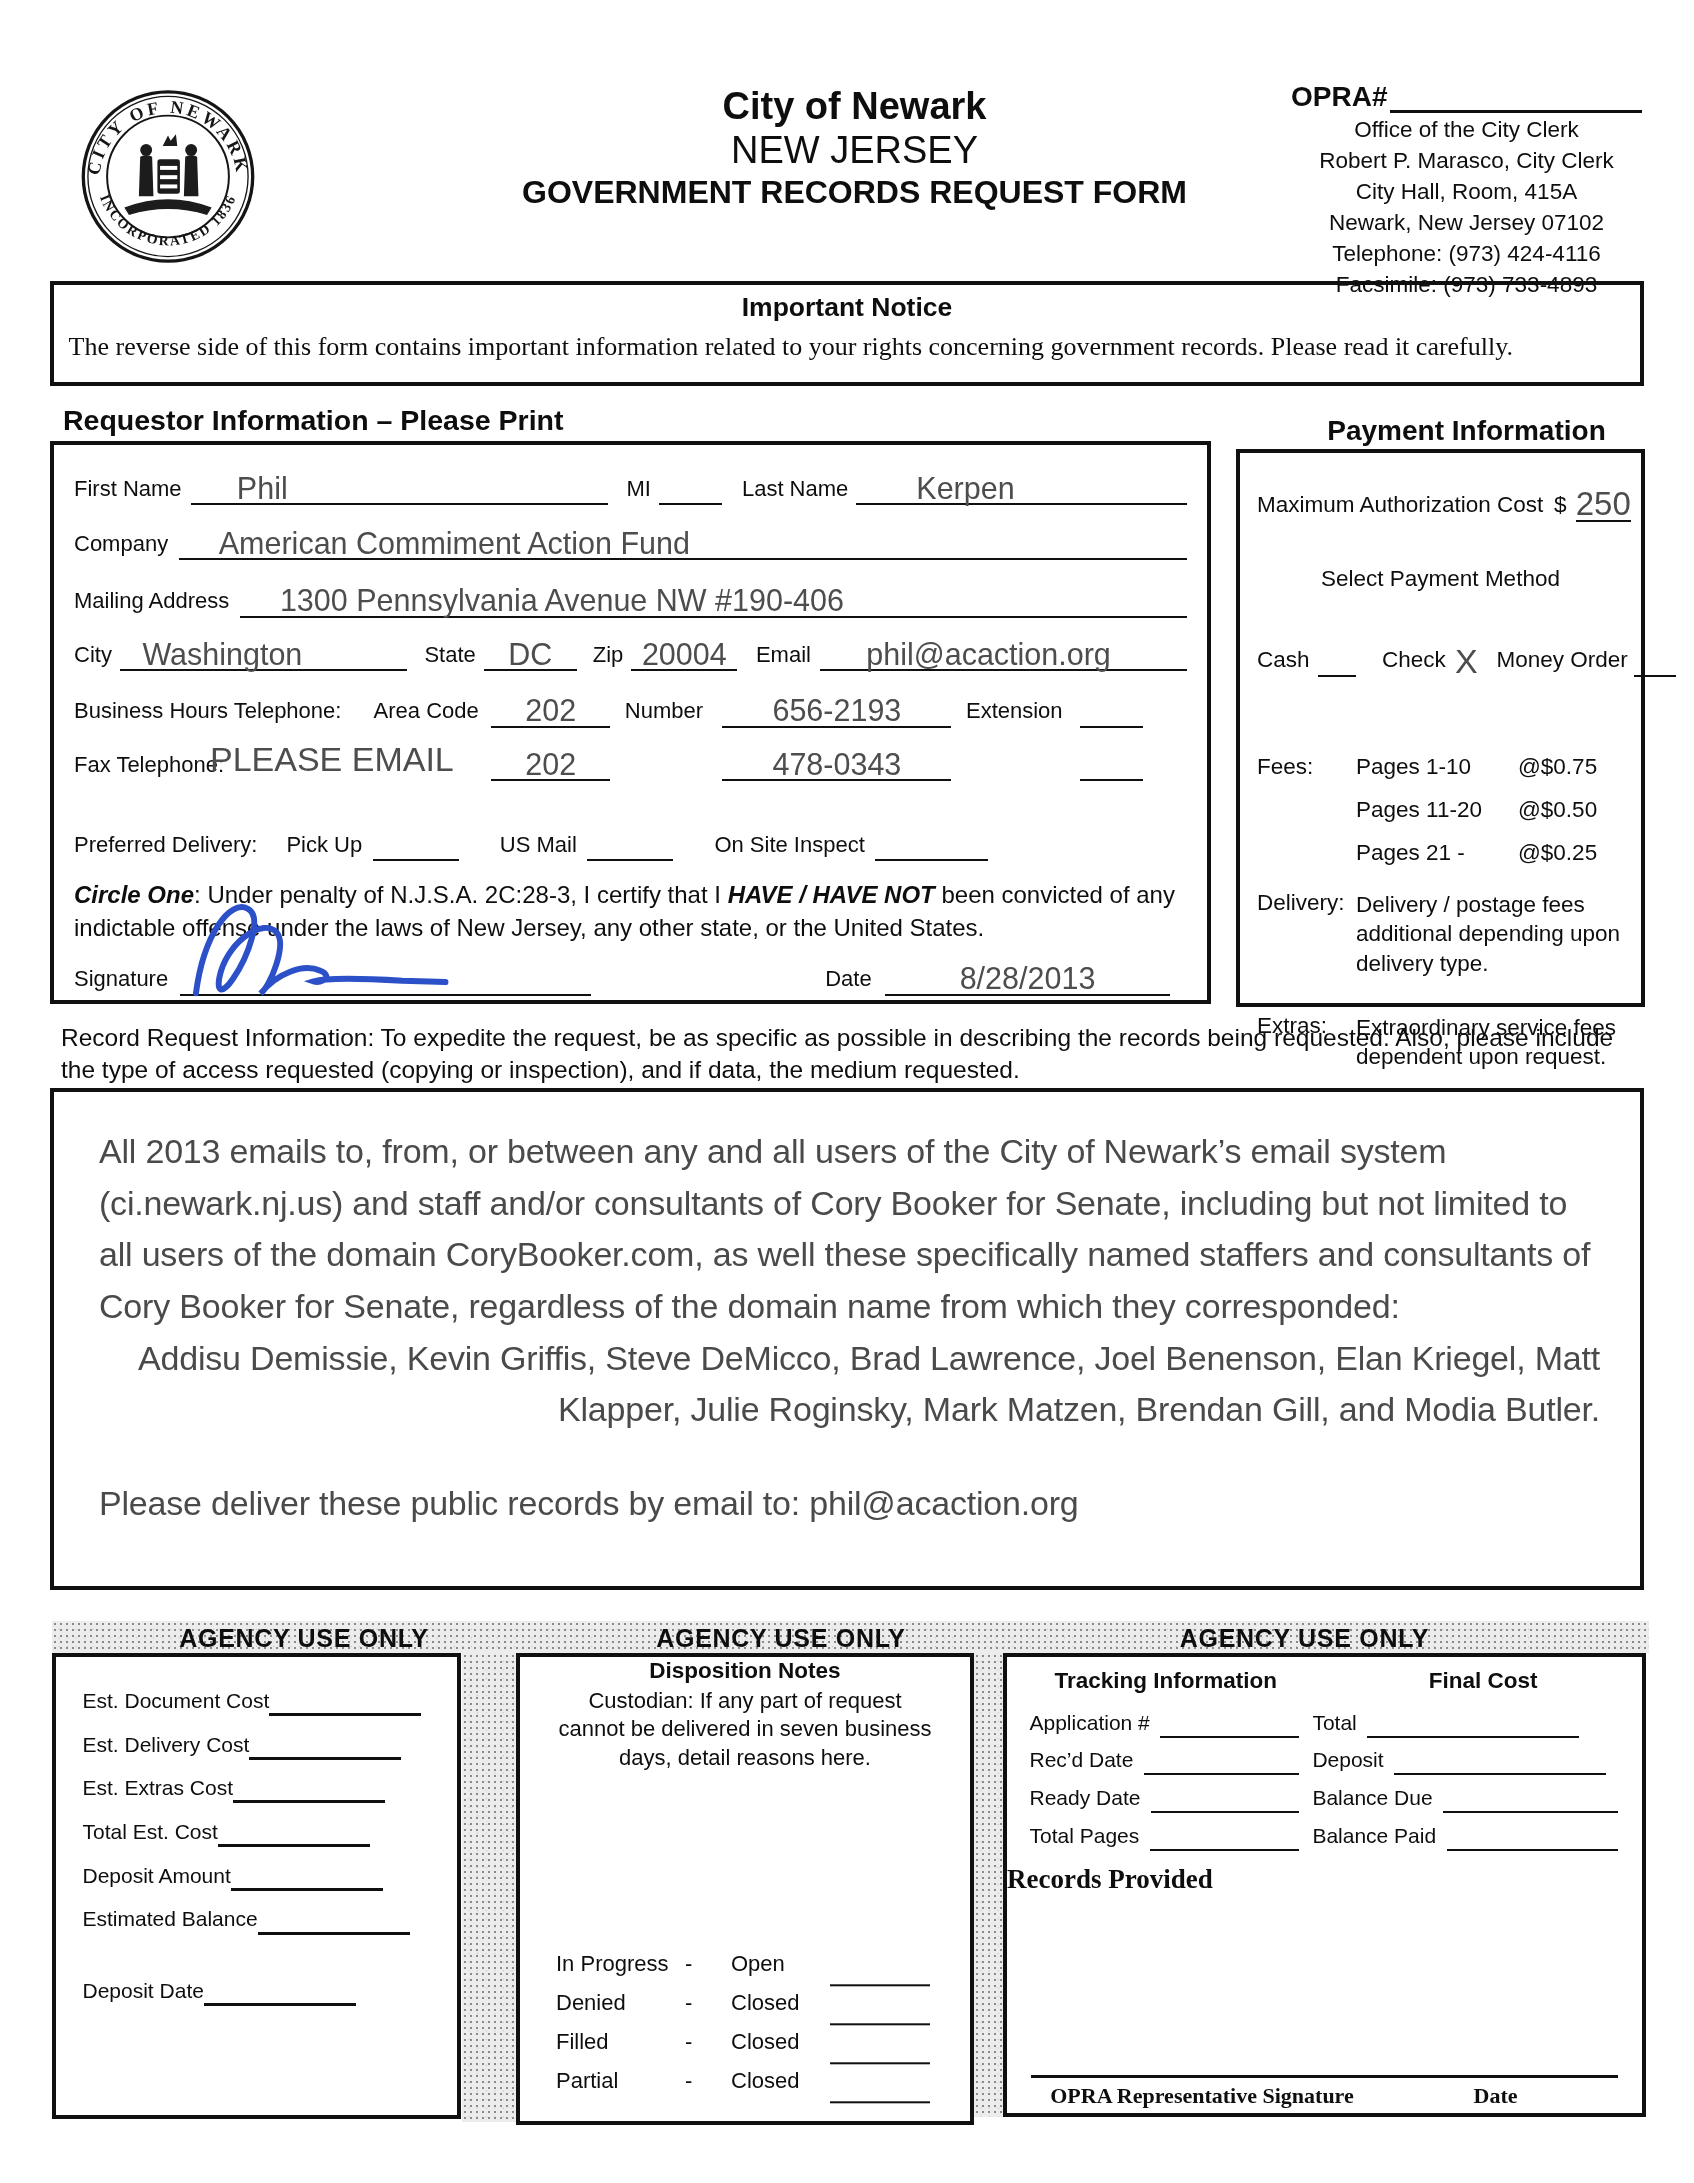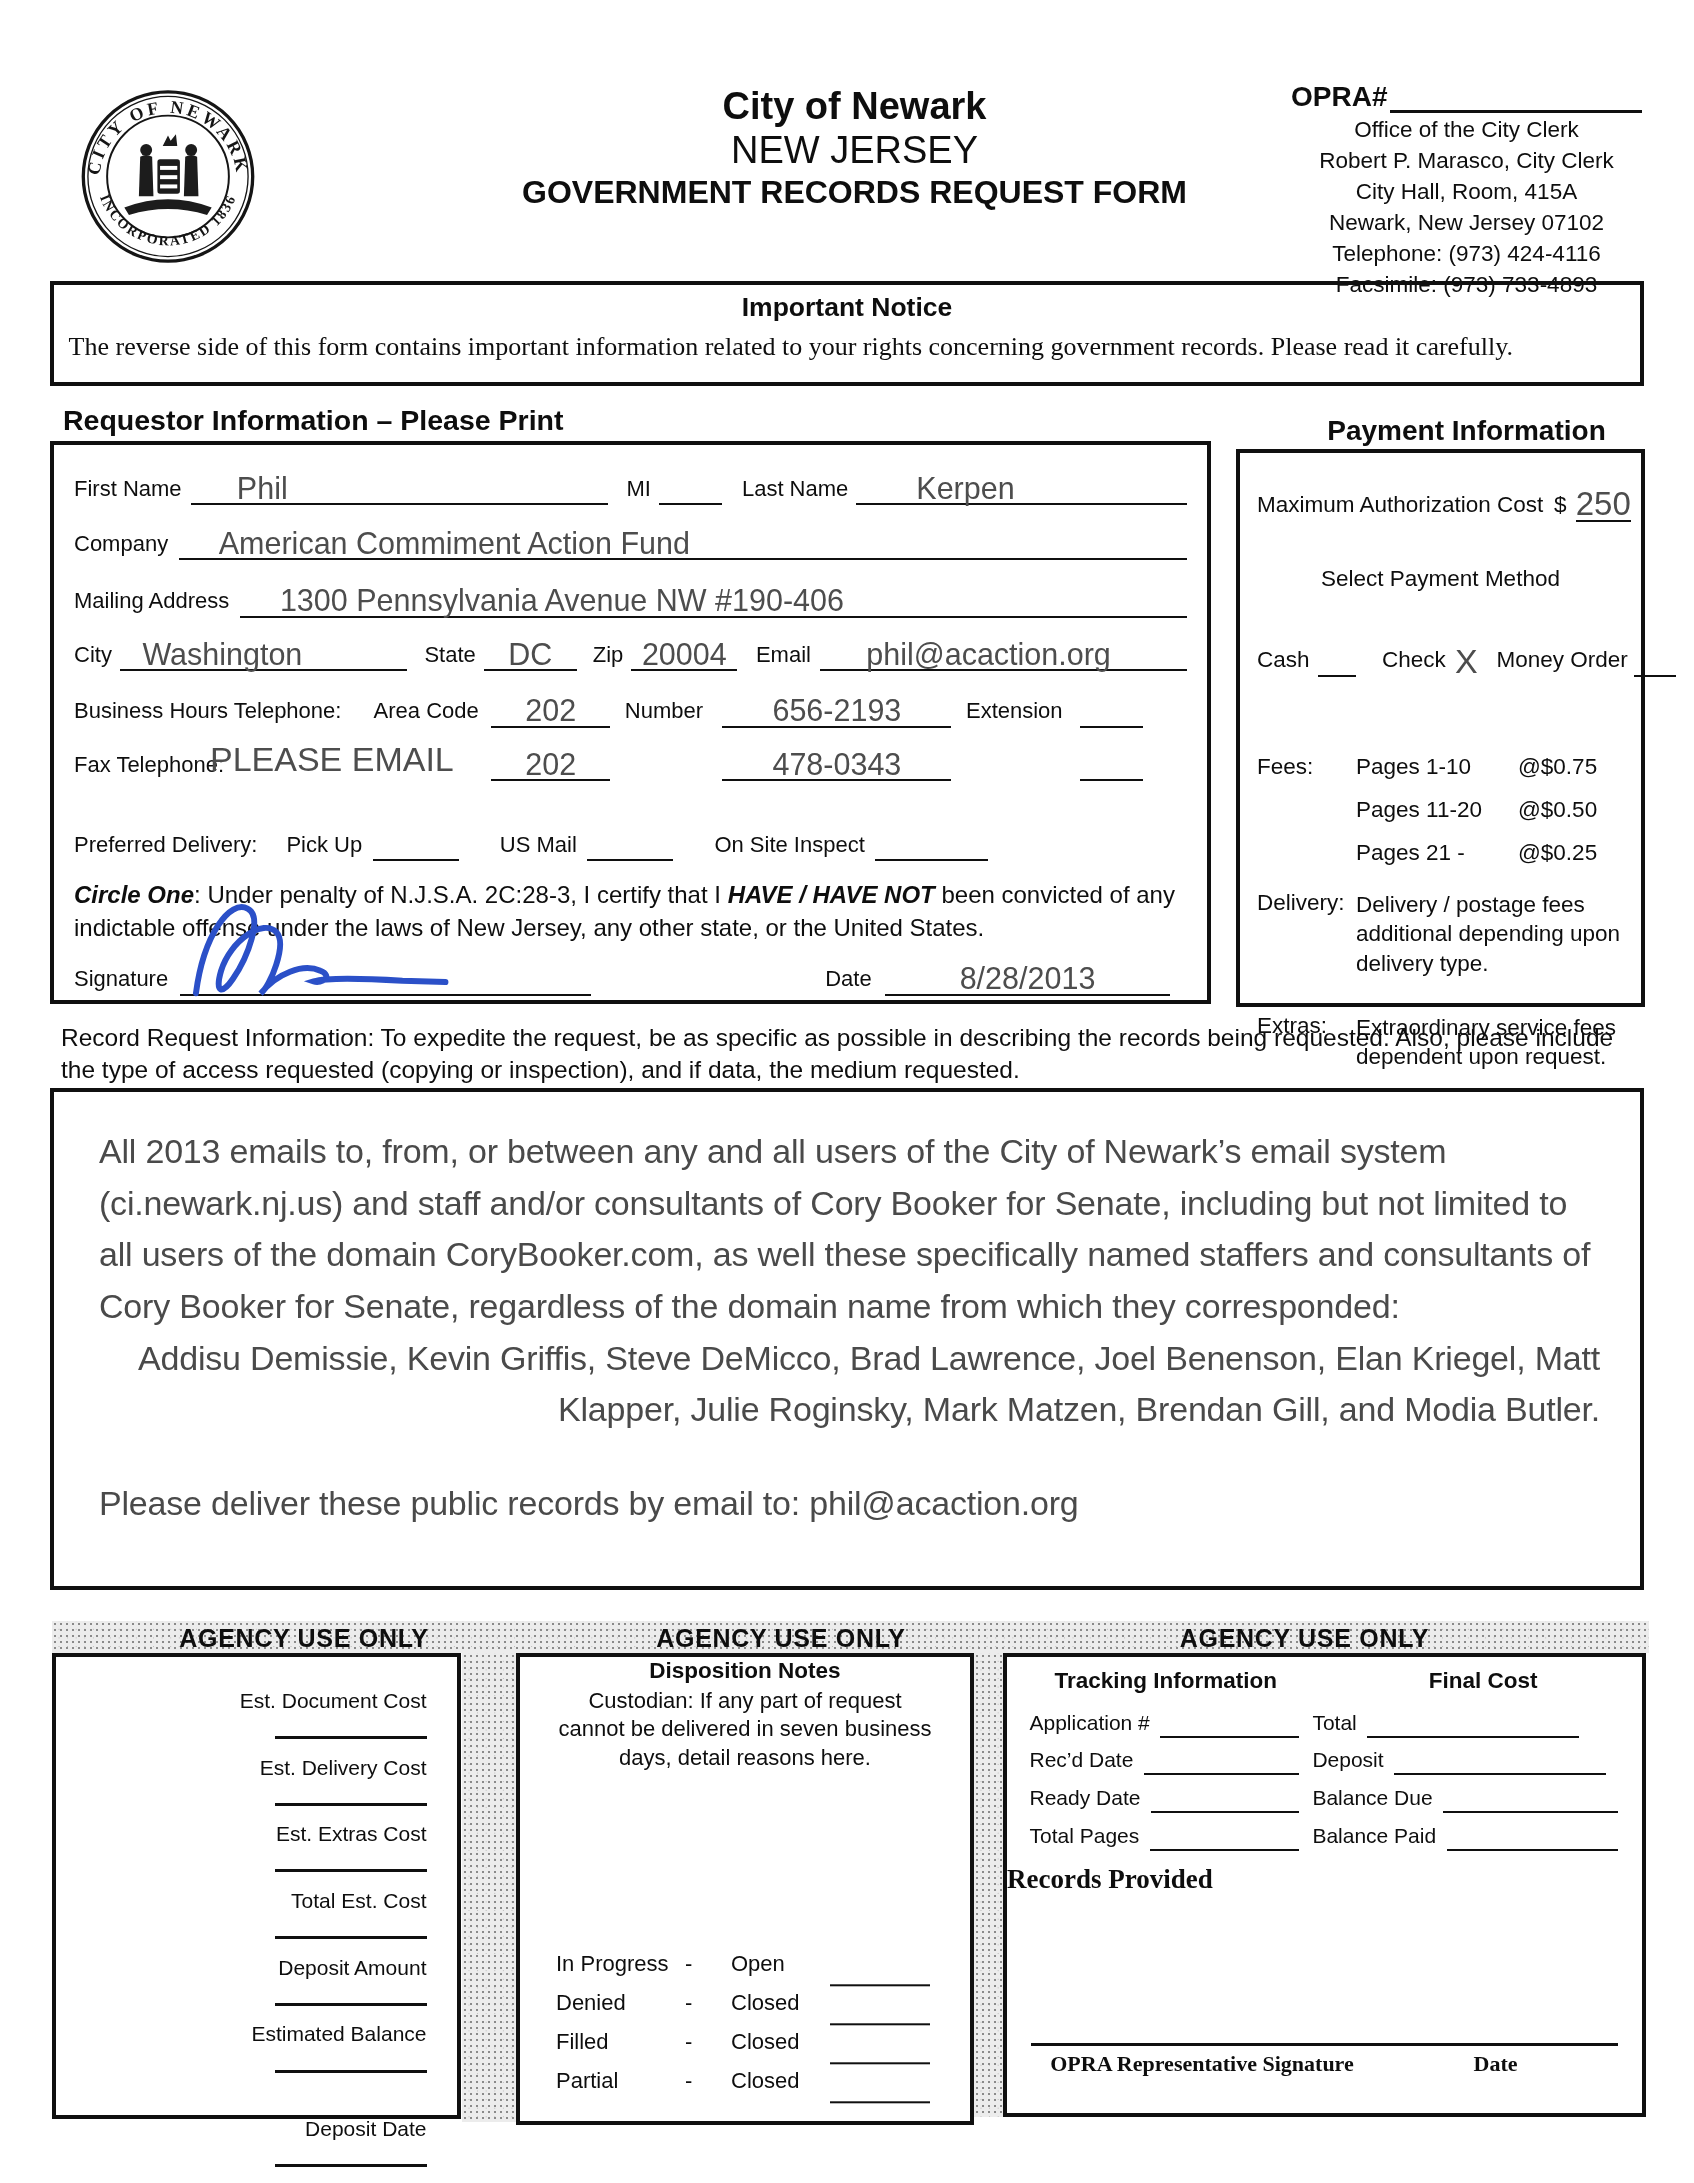--- a/index.html
+++ b/index.html
@@ -77,21 +77,21 @@
   .bar-strip{left:52px;top:1621px;width:1597px;height:32px;}
   .bar-label{position:absolute;top:2.7px;font-size:25px;font-weight:bold;letter-spacing:0.7px;text-align:center;}
   .bar-l{left:0;width:504px;}
   .bar-m{left:464px;width:530px;}
   .bar-r{left:908px;width:689px;}
   .gutter1{left:462px;top:1653px;width:54px;height:469px;}
   .gutter2{left:974px;top:1653px;width:29px;height:464px;}
   .agL-box{left:52px;top:1653px;width:409px;height:466px;border:4px solid #101010;box-sizing:border-box;background:#fff;}
   .agM-box{left:516px;top:1653px;width:458px;height:472px;border:4px solid #101010;box-sizing:border-box;background:#fff;}
   .agR-box{left:1003px;top:1653px;width:643px;height:464px;border:4px solid #101010;box-sizing:border-box;background:#fff;}
-  .ag-row{display:flex;align-items:flex-end;justify-content:flex-start;margin:0 30.5px 16.6px 26.5px;flex-direction:column;}
+  .ag-row{display:flex;align-items:flex-end;justify-content:flex-start;margin:0 30.5px 16.6px 26.5px;}
   .ag-row .lbl{font-size:21px;}
   .ag-line{width:152px;border-bottom:3.3px solid #101010;height:20px;}
   .ag-first{margin-top:32px;}
   .ag-gap{margin-top:44px;}
   .agM-title{margin-top:1px;text-align:center;font-size:22.5px;font-weight:bold;}
   .agM-cust{margin:2.7px auto 0 auto;width:384px;text-align:center;font-size:22px;line-height:1.3;}
   .st-rows{margin-top:178px;}
   .st-row{display:flex;align-items:flex-end;margin:0 40px 12px 36px;font-size:22px;}
   .st-label{width:129px;}
   .st-dash{width:46px;}
@@ -100,21 +100,21 @@
   .agR-head{display:flex;margin-top:10.6px;}
   .agR-head div{width:50%;text-align:center;font-size:22.5px;font-weight:bold;}
   .agR-cols{display:flex;margin-top:17px;}
   .agR-colL{width:46%;padding-left:22.5px;box-sizing:border-box;}
   .agR-colR{width:54%;padding-left:13.3px;padding-right:24px;box-sizing:border-box;}
   .fld2{display:flex;align-items:flex-end;margin-bottom:10.6px;}
   .fld2 .lbl{font-size:21px;}
   .fld2 .ln{flex:1;border-bottom:2.7px solid #101010;height:22.5px;margin-left:10.6px;max-width:166px;}
   .agR-colR .fld2 .ln{max-width:212px;}
   .records{margin-top:2.7px;text-align:left;font-family:"Liberation Serif",serif;font-weight:bold;font-size:27px;}
-  .agR-sig{position:absolute;left:24px;right:24px;bottom:36px;display:flex;align-items:flex-end;}
+  .agR-sig{position:absolute;left:24px;right:24px;bottom:4px;display:flex;align-items:flex-end;}
   .sig-stack{display:flex;flex-direction:column;}
   .sig-stack .ln{border-bottom:3.3px solid #101010;height:6.6px;}
   .sig-stack .cap{text-align:center;font-family:"Liberation Serif",serif;font-weight:bold;font-size:22px;margin-top:5.3px;}
   .stack1{flex:1;}
   .stack2{width:245px;}
 </style>
 </head>
 <body>
 
 <div class="page">

